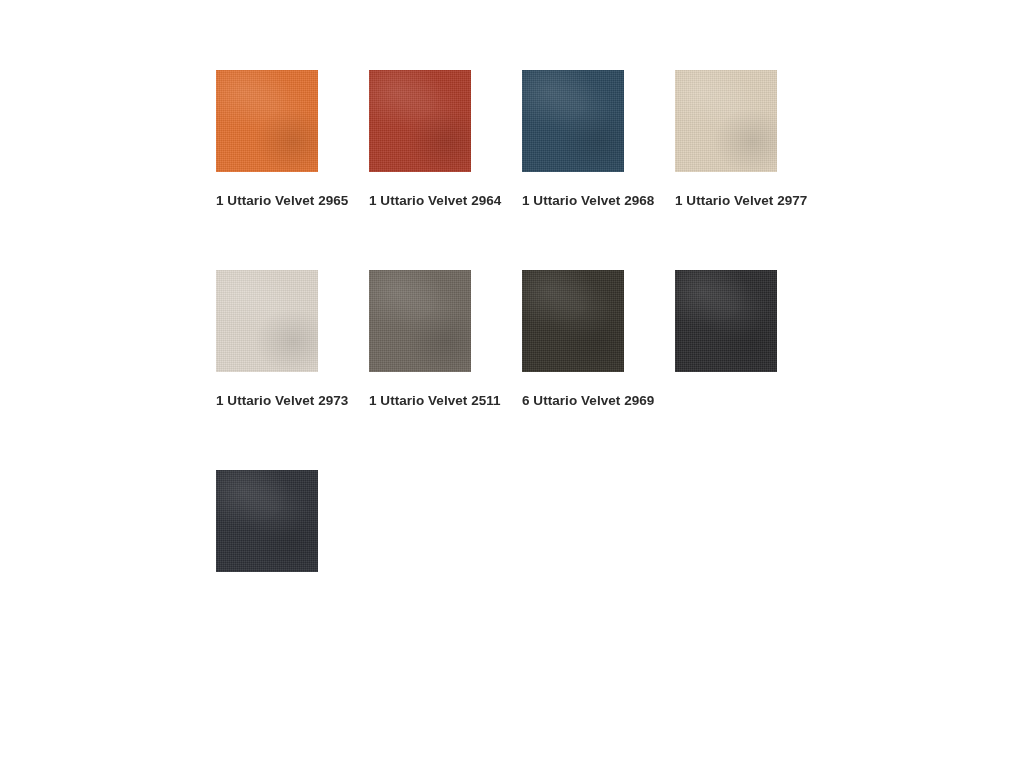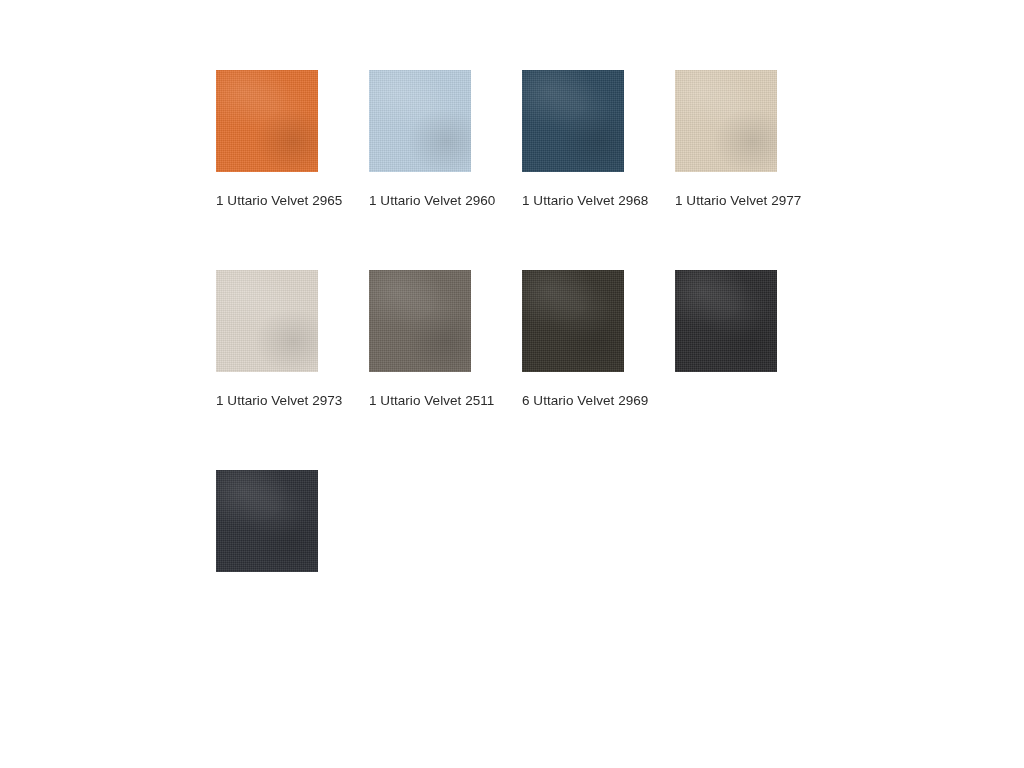--- a/index.html
+++ b/index.html
@@ -19,20 +19,21 @@
     left: 216px;
     top: 70px;
     width: 620px;
     display: grid;
     grid-template-columns: repeat(4, 102px);
     column-gap: 51px;
     row-gap: 61px;
   }
   .swatch-cell {
     width: 94px;
+    font-weight: bold;
   }
   .swatch-thumb {
     width: 102px;
     height: 102px;
     display: block;
     position: relative;
     overflow: hidden;
     background-color: #cccccc;
   }
   
@@ -74,22 +75,22 @@
 </style>
 </head>
 <body>
 
 <div class="gallery">
     <div class="swatch-cell">
       <div class="swatch-thumb" style="background-color: rgb(226, 112, 47);"></div>
       <div class="swatch-label">1 Uttario Velvet 2965</div>
     </div>
     <div class="swatch-cell">
-      <div class="swatch-thumb" style="background-color: rgb(185, 206, 222);"></div>
-      <div class="swatch-label">1 Uttario Velvet 2960</div>
+      <div class="swatch-thumb" style="background-color: rgb(171, 58, 40);"></div>
+      <div class="swatch-label">1 Uttario Velvet 2964</div>
     </div>
     <div class="swatch-cell">
       <div class="swatch-thumb" style="background-color: rgb(42, 71, 92);"></div>
       <div class="swatch-label">1 Uttario Velvet 2968</div>
     </div>
     <div class="swatch-cell">
       <div class="swatch-thumb" style="background-color: rgb(221, 208, 186);"></div>
       <div class="swatch-label">1 Uttario Velvet 2977</div>
     </div>
     <div class="swatch-cell">

